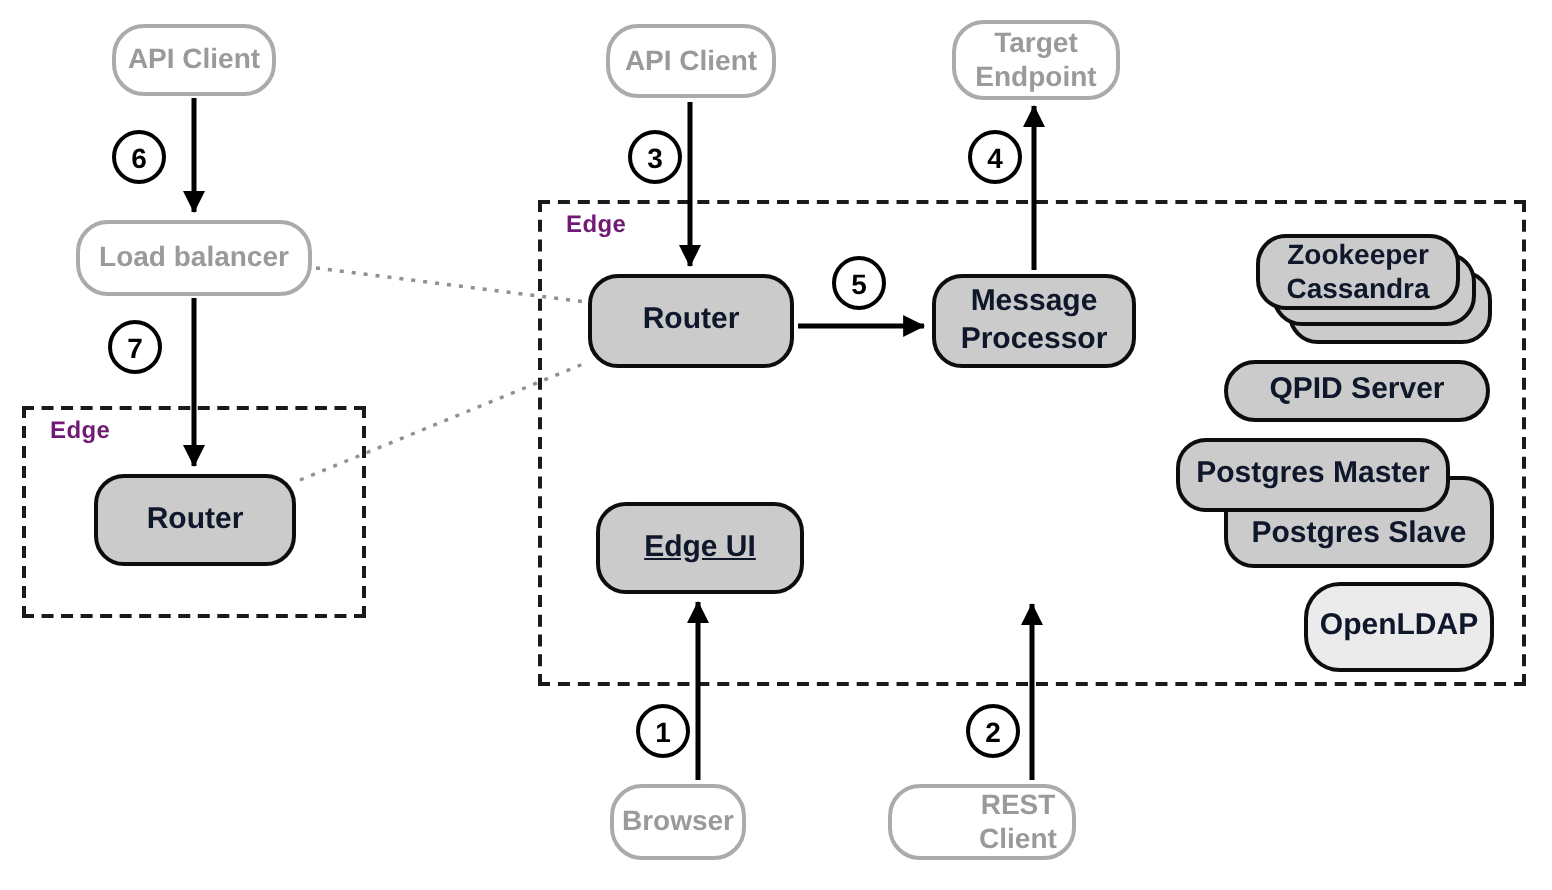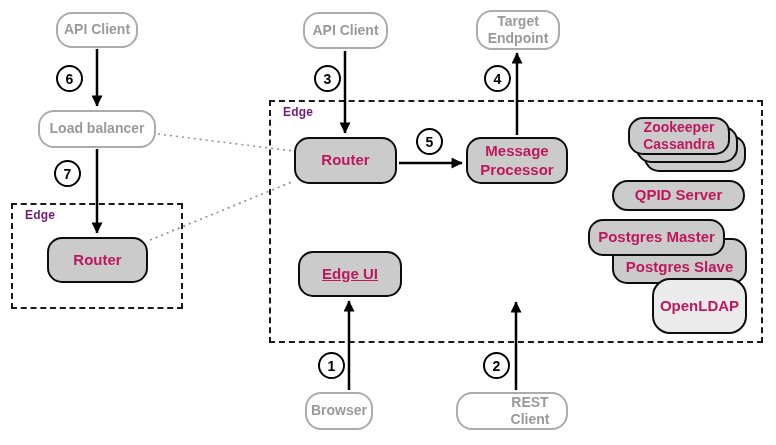--- a/index.html
+++ b/index.html
@@ -15,21 +15,21 @@
     position:absolute;left:12px;top:3px;font-weight:bold;font-size:12px;
     color:#701a75;letter-spacing:.2px;
   }
   .node,.client{
     position:absolute;display:flex;align-items:center;justify-content:center;
     text-align:center;font-weight:bold;box-sizing:border-box;z-index:3;
     line-height:1.25;
   }
   .node{
     background:var(--node_fill);border:2.5px solid var(--node_border);
-    border-radius:15px;color:#be185d;font-size:15px;
+    border-radius:15px;color:#0f172a;font-size:15px;
   }
   .client{
     background:#fff;border:2px solid var(--client_border);
     border-radius:16px;color:var(--client_text);font-size:14px;
   }
   .stack-layer{
     position:absolute;background:var(--node_fill);
     border:2.5px solid var(--node_border);border-radius:15px;
     box-sizing:border-box;z-index:2;
   }
@@ -77,21 +77,21 @@
   <div class="client" style="left:56px;top:12px;width:82px;height:36px;">API Client</div>
 
   <div class="client" style="left:38px;top:110px;width:118px;height:38px;">Load balancer</div>
 
   <div class="client" style="left:303px;top:12px;width:85px;height:37px;">API Client</div>
 
   <div class="client" style="left:476px;top:10px;width:84px;height:40px;padding:2px 24px;">Target Endpoint</div>
 
   <div class="client" style="left:305px;top:392px;width:68px;height:38px;">Browser</div>
 
-  <div class="client" style="left:456px;top:392px;width:112px;height:38px;padding-left:36px;">REST Client</div>
+  <div class="client" style="left:444px;top:392px;width:94px;height:38px;padding-left:36px;">REST Client</div>
 
   <div class="node" style="left:47px;top:237px;width:101px;height:46px;">Router</div>
 
   <div class="node" style="left:294px;top:137px;width:103px;height:47px;">Router</div>
 
   <div class="node" style="left:466px;top:137px;width:102px;height:47px;padding:0 10px;text-align:center;">Message Processor</div>
 
   <div class="node" style="left:298px;top:251px;width:104px;height:46px;text-decoration:underline;">Edge UI</div>
 
 
@@ -100,21 +100,21 @@
   <div class="node" style="left:628px;top:117px;width:102px;height:38px;font-size:14px;flex-direction:column;">
     <span>Zookeeper</span>
     <span>Cassandra</span>
   </div>
 
   <div class="node pill" style="left:612px;top:180px;width:133px;height:31px;">QPID Server</div>
 
   <div class="node bottom-text" style="left:612px;top:238px;width:135px;height:46px;z-index:2;">Postgres Slave</div>
   <div class="node" style="left:588px;top:219px;width:137px;height:37px;">Postgres Master</div>
 
-  <div class="node pill light" style="left:652px;top:278px;width:95px;height:56px;">OpenLDAP</div>
+  <div class="node pill light" style="left:652px;top:291px;width:95px;height:45px;">OpenLDAP</div>
 
   <div class="circle" style="left:56px;top:65px;">6</div>
   <div class="circle" style="left:54px;top:160px;">7</div>
   <div class="circle" style="left:314px;top:65px;">3</div>
   <div class="circle" style="left:484px;top:65px;">4</div>
   <div class="circle" style="left:416px;top:128px;">5</div>
   <div class="circle" style="left:318px;top:352px;">1</div>
   <div class="circle" style="left:483px;top:352px;">2</div>
 
 </div>

